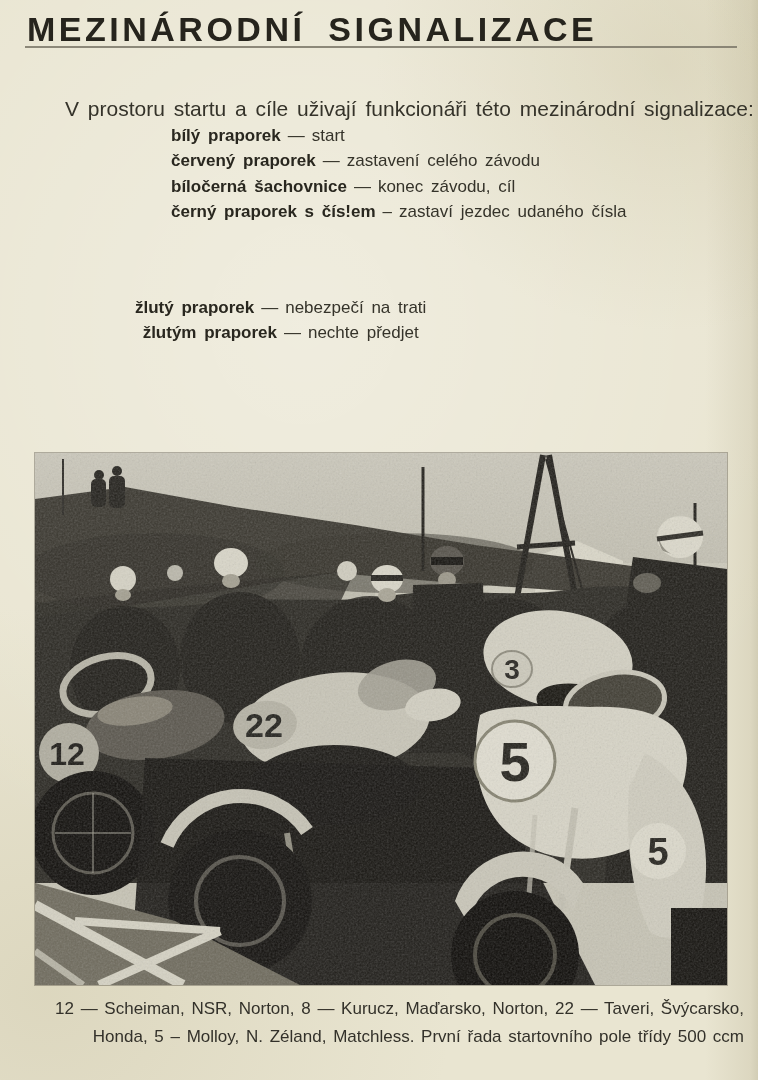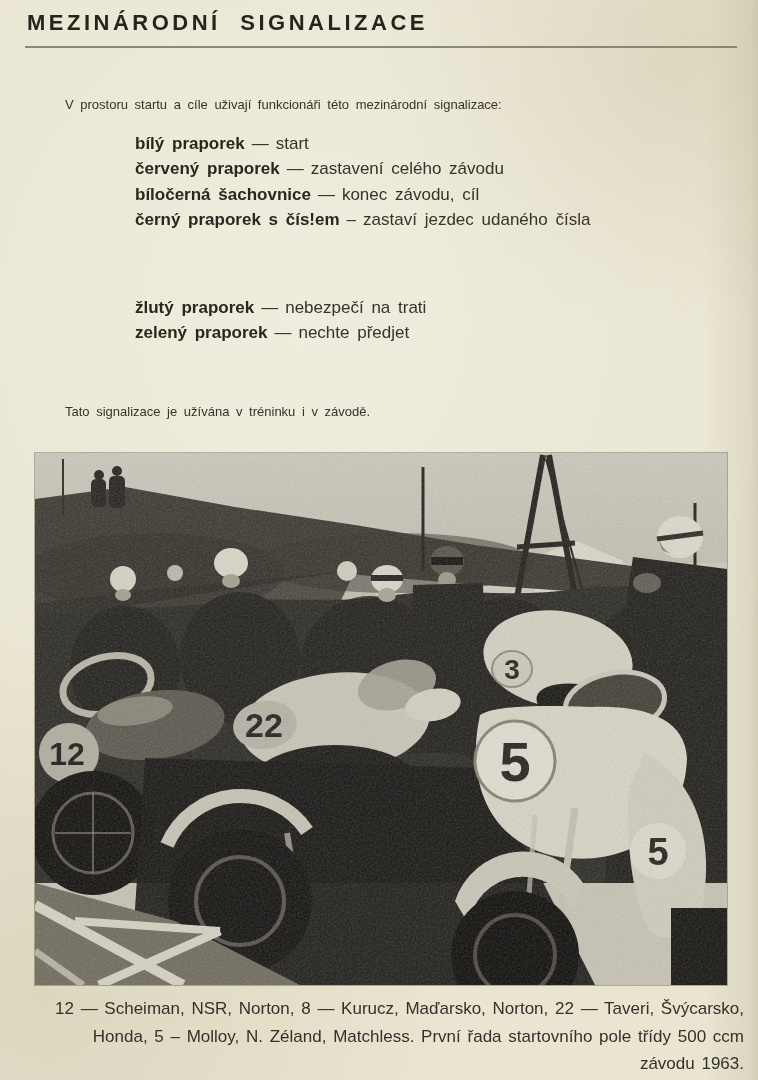--- a/index.html
+++ b/index.html
@@ -12,34 +12,34 @@
     position:relative; width:758px; height:1080px; overflow:hidden;
     background:
       radial-gradient(120% 90% at 40% 30%, rgba(255,255,255,.30), rgba(255,255,255,0) 60%),
       radial-gradient(70% 45% at 88% 6%, rgba(185,175,135,.28), rgba(185,175,135,0) 55%),
       radial-gradient(90% 60% at 6% 92%, rgba(175,165,125,.22), rgba(175,165,125,0) 60%),
       linear-gradient(90deg, #e9e5d1 0%, #e9e5d1 93%, #dcd7c0 99%, #d2cdb5 100%),
       #e9e5d1;
   }
   .title {
     position:absolute; left:27px; top:10px;
-    font-size:22px; font-weight:700; letter-spacing:3.5px; word-spacing:10px;
+    font-size:34px; font-weight:700; letter-spacing:3.5px; word-spacing:10px;
     color:#26241d; white-space:nowrap;
   }
   .rule {
     position:absolute; left:25px; top:46px; width:712px; height:2px;
     background:#7b7769; opacity:.85;
   }
-  .bodytext { position:absolute; font-size:13px; color:#35332a; word-spacing:3px; white-space:nowrap;text-align:center; }
+  .bodytext { position:absolute; font-size:21px; color:#35332a; word-spacing:3px; white-space:nowrap;text-align:center; }
   .intro1 { left:65px; top:97px; }
   .intro2 { left:65px; top:268px; }
   .closing { left:65px; top:404px; }
   .sig-list { position:absolute; left:135px; }
-  .list1 { top:134px; }
-  .list2 { top:298px; }
+  .list1 { top:126px;margin-left:36px; }
+  .list2 { top:298px;text-align:center; }
   .sig-item { font-size:17px; color:#35332a; height:25.3px; white-space:nowrap; word-spacing:3px; }
   .term { font-weight:700; color:#29271f; }
   .sep { margin:0 7px; }
   .photo-wrap {
     position:absolute; left:35px; top:453px; width:692px; height:532px;
     outline:1px solid rgba(60,55,45,.35);
     background:#c6c3b4;
   }
   .photo-wrap svg { display:block; }
   .caption {
@@ -72,25 +72,24 @@
       <span class="term">černý praporek s čís!em</span><span class="sep">–</span><span class="desc">zastaví jezdec udaného čísla</span>
     </div>
   </div>
 
 
   <div class="sig-list list2">
     <div class="sig-item">
       <span class="term">žlutý praporek</span><span class="sep">—</span><span class="desc">nebezpečí na trati</span>
     </div>
     <div class="sig-item">
-      <span class="term">zelený praporek</span><span class="sep">—</span><span class="desc">nechte předjet</span>
-    </div>
-  </div>
-
-  <div class="bodytext closing">Tato signalizace je užívána v tréninku i v závodě.</div>
+      <span class="term">žlutým praporek</span><span class="sep">—</span><span class="desc">nechte předjet</span>
+    </div>
+  </div>
+
 
   <div class="photo-wrap">
     <svg width="692" height="532" viewBox="0 0 692 532" xmlns="http://www.w3.org/2000/svg">
       <defs>
         <linearGradient id="skyg" x1="0" y1="0" x2="0" y2="1">
           <stop offset="0" stop-color="#cbc8bb"></stop>
           <stop offset="1" stop-color="#bab7a8"></stop>
         </linearGradient>
         <filter id="grain" x="0" y="0" width="100%" height="100%">
           <feTurbulence type="fractalNoise" baseFrequency="0.55" numOctaves="2" stitchTiles="stitch"></feTurbulence>
@@ -224,16 +223,15 @@
 
       <rect x="636" y="455" width="56" height="77" fill="#14120e"></rect>
 
       <rect x="0" y="0" width="692" height="532" fill="#8c897c" filter="url(#grain)" opacity="0.5"></rect>
     </svg>
   </div>
 
   <div class="caption">
     <div>12 — Scheiman, NSR, Norton, 8 — Kurucz, Maďarsko, Norton, 22 — Taveri, Švýcarsko,</div>
     <div>Honda, 5 – Molloy, N. Zéland, Matchless. První řada startovního pole třídy 500 ccm</div>
-    <div>závodu 1963.</div>
   </div>
 
 </div>
 
 </body></html>

